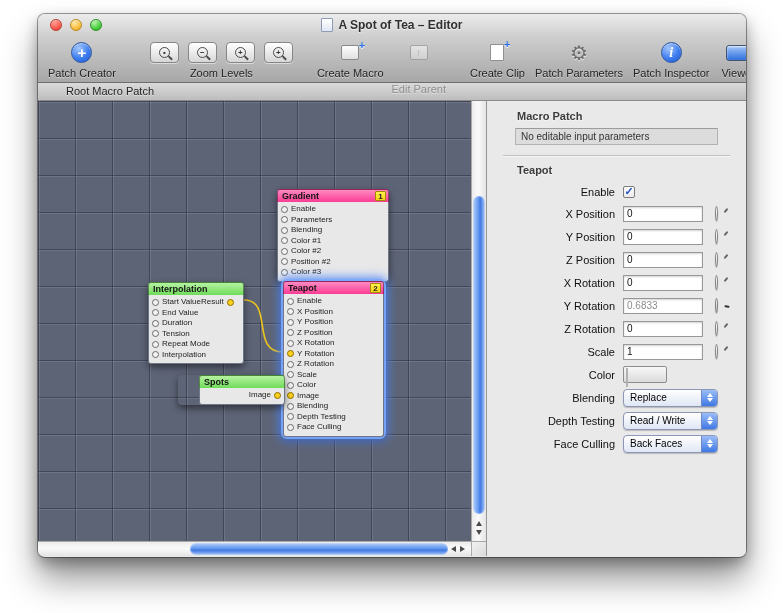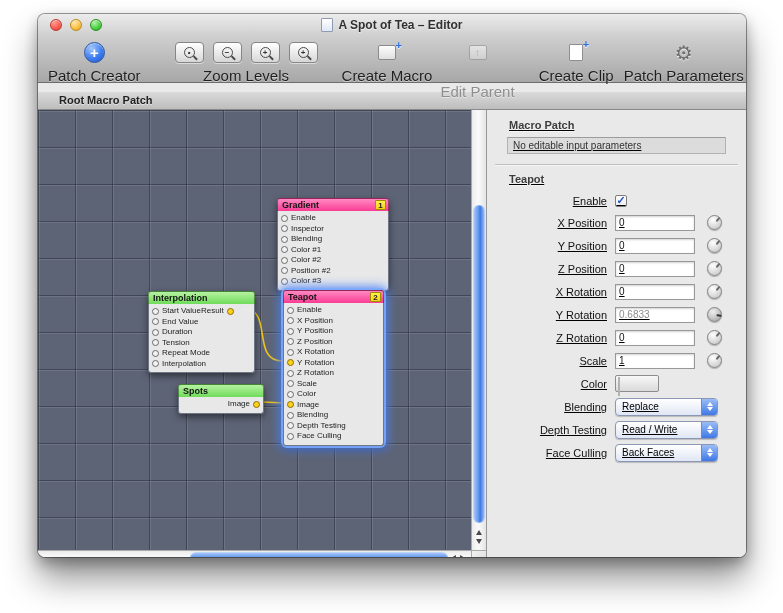--- a/index.html
+++ b/index.html
@@ -18,21 +18,21 @@
   .tl.yellow{background:radial-gradient(circle at 35% 30%,#ffe9a8,#f9bd3c 60%,#dd9f1e);border:1px solid #b98a1d;box-sizing:border-box;}
   .tl.green{background:radial-gradient(circle at 35% 30%,#b4f2a6,#45ce3c 60%,#23a51c);border:1px solid #2c8f23;box-sizing:border-box;}
   .titlewrap{display:flex;align-items:flex-start;gap:5px;}
   .tdoc{width:10px;height:12px;background:linear-gradient(#ffffff,#dfe7f5);border:1px solid #8f9bb4;border-radius:1px;}
   .title{font-size:12px;font-weight:bold;color:#303030;text-shadow:0 1px 0 rgba(255,255,255,.6);}
 
   
   .toolbar{height:47px;background:linear-gradient(#cfcfcf,#a7a7a7);border-bottom:1px solid #6d6d6d;display:flex;align-items:flex-start;padding:3px 10px 0;box-sizing:border-box;}
   .tbi{display:flex;flex-direction:column;align-items:center;margin-top:1px;}
   .tbi .ic{height:25px;display:flex;align-items:center;justify-content:center;}
-  .tbi .lb{font-size:15px;color:#1f1f1f;margin-top:2px;white-space:nowrap;text-shadow:0 1px 0 rgba(255,255,255,.45);}
+  .tbi .lb{font-size:11px;color:#1f1f1f;margin-top:2px;white-space:nowrap;text-shadow:0 1px 0 rgba(255,255,255,.45);}
   .tbi.disabled .lb{color:#8f8f8f;margin-top:18px;}
   .tbsep{width:1px;height:38px;background:linear-gradient(rgba(0,0,0,0),rgba(0,0,0,.32),rgba(0,0,0,0));margin:2px 0 0 12px;}
 
   .bluecircle{width:21px;height:21px;border-radius:50%;border:1px solid #2b54a0;box-sizing:border-box;
     background:radial-gradient(circle at 35% 28%,#a5c7fb,#3d7df0 55%,#1d55c8);
     color:#fff;font-size:15px;font-weight:bold;display:flex;align-items:center;justify-content:center;line-height:1;
     box-shadow:inset 0 1px 1px rgba(255,255,255,.55);}
   .bluecircle.info{font-family:"Liberation Serif",serif;font-style:italic;font-size:14px;}
 
   .zoomgrp{display:flex;gap:9px;}
@@ -46,21 +46,21 @@
   .cube .inner-arrow{position:absolute;left:0;right:0;top:0;bottom:0;display:flex;align-items:center;justify-content:center;font-size:10px;color:#9a9a9a;}
   .page{width:12px;height:15px;border:1px solid #8f8f8f;background:#ffffff;position:relative;border-radius:1px;}
   .plusbadge{position:absolute;top:-7px;right:-7px;color:#2e6fe0;font-weight:bold;font-size:11px;text-shadow:0 1px 0 #fff;}
   .gearglyph{font-size:20px;color:#6e6e6e;text-shadow:0 1px 0 rgba(255,255,255,.7);line-height:1;}
   .viewericon{width:24px;height:16px;border-radius:3px;border:1px solid #44556f;box-sizing:border-box;
     background:linear-gradient(#a3c5f9,#2e6fdc);box-shadow:inset 0 1px 2px rgba(255,255,255,.75);}
   .disabled .ic{opacity:.55;filter:grayscale(60%);}
 
   
   .patchbar{height:17px;background:linear-gradient(#dadada,#bdbdbd);border-bottom:1px solid #8a8a8a;
-    font-size:11px;font-weight:bold;color:#222;line-height:17px;padding-left:21px;text-shadow:0 1px 0 rgba(255,255,255,.5);margin-top:9px;}
+    font-size:11px;font-weight:normal;color:#222;line-height:17px;padding-left:28px;text-shadow:0 1px 0 rgba(255,255,255,.5);}
 
   
   .content{display:flex;height:455px;}
   .canvas-wrap{position:relative;flex:1;overflow:hidden;}
   .canvas{position:absolute;left:0;top:0;right:15px;bottom:15px;background-color:#5d6476;
     background-image:
       repeating-linear-gradient(to right, rgba(30,35,50,.45) 0 1px, rgba(255,255,255,.10) 1px 2px, transparent 2px 37px),
       repeating-linear-gradient(to bottom, rgba(30,35,50,.45) 0 1px, rgba(255,255,255,.10) 1px 2px, transparent 2px 37px);}
   .wires{position:absolute;left:0;top:0;width:100%;height:100%;}
 
@@ -93,21 +93,21 @@
   .hthumb{position:absolute;top:1px;bottom:1px;left:152px;width:258px;border-radius:7px;
     background:linear-gradient(#b3cdf8,#6399f0 45%,#3f78e2 60%,#a5c4f6);box-shadow:inset 0 0 2px rgba(255,255,255,.8);}
   .hsc-arrows{position:absolute;right:0;top:0;bottom:0;width:26px;display:flex;align-items:center;justify-content:center;gap:4px;}
   .tri-up{width:0;height:0;border-left:3.5px solid transparent;border-right:3.5px solid transparent;border-bottom:5px solid #4a4a4a;}
   .tri-down{width:0;height:0;border-left:3.5px solid transparent;border-right:3.5px solid transparent;border-top:5px solid #4a4a4a;}
   .tri-left{width:0;height:0;border-top:3.5px solid transparent;border-bottom:3.5px solid transparent;border-right:5px solid #4a4a4a;}
   .tri-right{width:0;height:0;border-top:3.5px solid transparent;border-bottom:3.5px solid transparent;border-left:5px solid #4a4a4a;}
   .scorner{position:absolute;right:0;bottom:0;width:15px;height:15px;background:linear-gradient(135deg,#f2f2f2,#dadada);border-left:1px solid #a9a9a9;border-top:1px solid #a9a9a9;box-sizing:border-box;}
 
   
-  .inspector{width:260px;flex:none;background:#e9e9e9;border-left:1px solid #979797;box-sizing:border-box;padding:7px 20px;text-decoration:underline;}
+  .inspector{width:260px;flex:none;background:#e9e9e9;border-left:1px solid #979797;box-sizing:border-box;padding:7px 28px;}
   .ihead{font-size:11px;font-weight:bold;color:#3c3c3c;margin:2px 0 6px 2px;text-shadow:0 1px 0 rgba(255,255,255,.6);}
   .emptybox{height:17px;line-height:16px;background:#dcdcdc;border:1px solid #b2b2b2;border-top-color:#9c9c9c;border-radius:1px;
     font-size:10px;color:#333;padding-left:5px;box-sizing:border-box;}
   .idiv{height:0;border-top:1px solid #bfbfbf;border-bottom:1px solid #f6f6f6;margin:10px -12px 7px;}
   .irow{display:flex;align-items:center;height:23px;}
   .ilabel{width:100px;text-align:right;padding-right:8px;font-size:11px;color:#101010;flex:none;}
   .tf{width:80px;height:16px;border:1px solid #989898;background:#fff;font:10px "Liberation Sans",sans-serif;color:#111;
     padding:0 3px;box-sizing:border-box;box-shadow:inset 0 1px 2px rgba(0,0,0,.18);border-radius:0;}
   .tf.driven{color:#8c8c8c;}
   .knob{width:15px;height:15px;border-radius:50%;border:1px solid #838383;box-sizing:border-box;margin-left:12px;position:relative;
@@ -251,21 +251,21 @@
             <span class="ntitle">Gradient</span>
             <span class="nbadge">1</span>
           </div>
           <div class="nbody">
             <div class="prow">
                 <span class="pdot in"></span>
                 <span class="plabel">Enable</span>
               </div>
             <div class="prow">
                 <span class="pdot in"></span>
-                <span class="plabel">Inspector</span>
+                <span class="plabel">Parameters</span>
               </div>
             <div class="prow">
                 <span class="pdot in"></span>
                 <span class="plabel">Blending</span>
               </div>
             <div class="prow">
                 <span class="pdot in"></span>
                 <span class="plabel">Color #1</span>
               </div>
             <div class="prow">
@@ -276,21 +276,21 @@
                 <span class="pdot in"></span>
                 <span class="plabel">Position #2</span>
               </div>
             <div class="prow">
                 <span class="pdot in"></span>
                 <span class="plabel">Color #3</span>
               </div>
           </div>
         </div>
 
-        <div class="node" style="left:110px;top:181px;width:107px;">
+        <div class="node" style="left:110px;top:181px;width:96px;">
           <div class="nhead green">
             <span class="ntitle">Interpolation</span>
           </div>
           <div class="nbody">
             <div class="prow split">
               <span class="pgroup">
                   <span class="pdot in"></span>
                   <span class="plabel">Start Value</span>
                 </span>
               <span class="pgroup">
@@ -375,21 +375,21 @@
                 <span class="pdot in"></span>
                 <span class="plabel">Depth Testing</span>
               </div>
             <div class="prow">
                 <span class="pdot in"></span>
                 <span class="plabel">Face Culling</span>
               </div>
           </div>
         </div>
 
-        <div class="node" style="left:140px;top:274px;width:86px;">
+        <div class="node" style="left:140px;top:274px;width:86px;padding-left:21px;">
           <div class="nhead green">
             <span class="ntitle">Spots</span>
           </div>
           <div class="nbody">
             <div class="prow out">
                 <span class="plabel">Image</span>
                 <span class="pdot outp connected"></span>
               </div>
           </div>
         </div>

